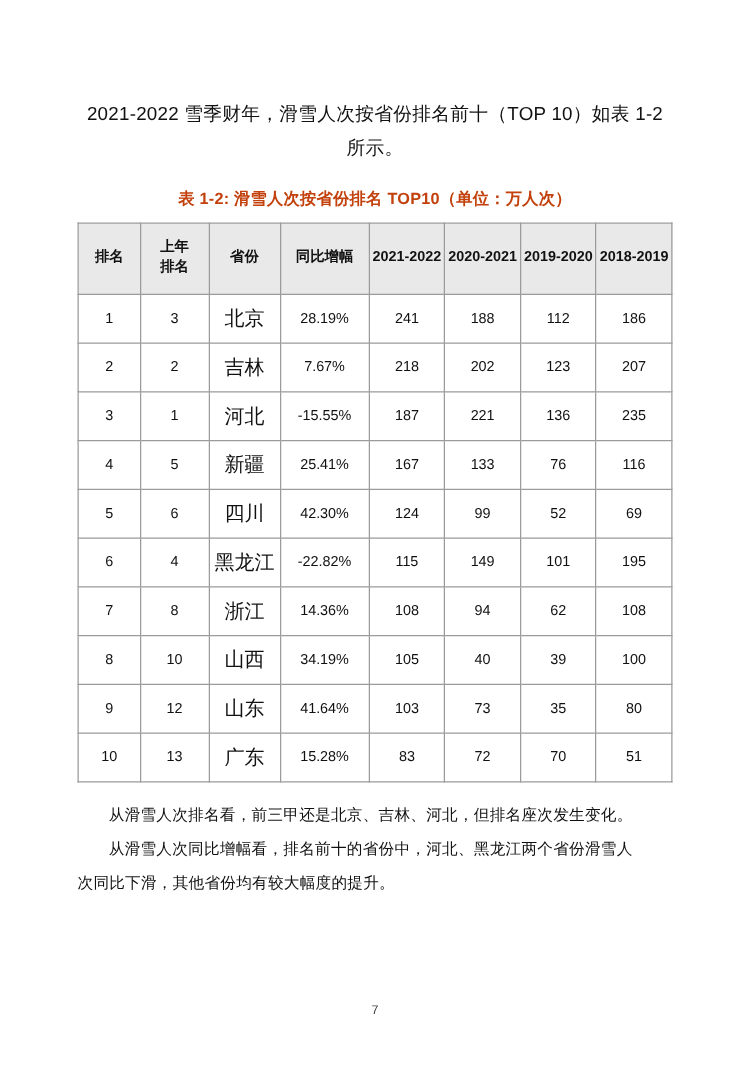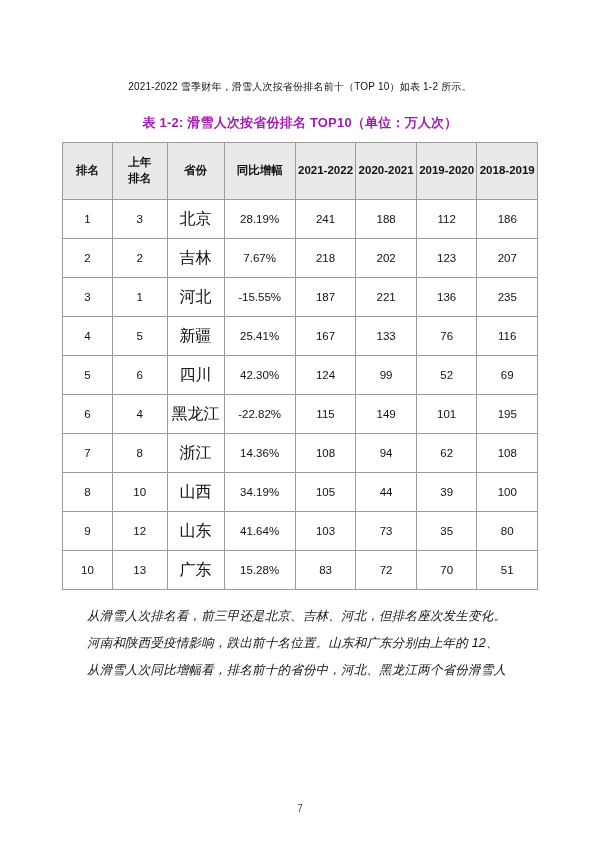--- a/index.html
+++ b/index.html
@@ -14,33 +14,33 @@
     color: #1a1a1a;
   }
   .page {
     position: relative;
     width: 600px;
     height: 856px;
     box-sizing: border-box;
     padding: 60px 62px 0 62px;
   }
   .intro-line {
-    font-size: 10px;
+    font-size: 15px;
     line-height: 1.8;
     text-align: center;
     color: #111;
     margin: 18px 0 0 0;
     letter-spacing: 0.2px;
   }
   .table-title {
     font-size: 13px;
     font-weight: bold;
     text-align: center;
     margin: 18px 0 10px 0;
-    color: #a21caf;
+    color: #c2410c;
     letter-spacing: 0.2px;
   }
   table.data {
     border-collapse: collapse;
     width: 100%;
     table-layout: fixed;
     font-size: 11.5px;
   }
   table.data th, table.data td {
     border: 1px solid #9b9b9b;
@@ -84,21 +84,20 @@
     letter-spacing: 0.2px;
   }
   .indent {
     text-indent: 25px;
   }
   .paras {
     margin-top: 14px;
   }
   .paras p {
     margin: 0 0 2px 0;
-    font-style: italic;
   }
   .page-number {
     position: absolute;
     bottom: 42px;
     left: 0;
     width: 100%;
     text-align: center;
     font-size: 10px;
     color: #444;
   }
@@ -208,21 +207,21 @@
         <td>94</td>
         <td>62</td>
         <td>108</td>
       </tr>
       <tr>
         <td class="rank">8</td>
         <td class="prev">10</td>
         <td class="prov">山西</td>
         <td>34.19%</td>
         <td>105</td>
-        <td>44</td>
+        <td>40</td>
         <td>39</td>
         <td>100</td>
       </tr>
       <tr>
         <td class="rank">9</td>
         <td class="prev">12</td>
         <td class="prov">山东</td>
         <td>41.64%</td>
         <td>103</td>
         <td>73</td>
@@ -237,18 +236,18 @@
         <td>83</td>
         <td>72</td>
         <td>70</td>
         <td>51</td>
       </tr>
     </tbody>
   </table>
 
   <div class="paras">
     <p class="body-para indent">从滑雪人次排名看，前三甲还是北京、吉林、河北，但排名座次发生变化。</p>
-    <p class="body-para indent">河南和陕西受疫情影响，跌出前十名位置。山东和广东分别由上年的 12、</p>
     <p class="body-para indent">从滑雪人次同比增幅看，排名前十的省份中，河北、黑龙江两个省份滑雪人</p>
+    <p class="body-para">次同比下滑，其他省份均有较大幅度的提升。</p>
   </div>
 
   <div class="page-number">7</div>
 </div>
 
 </body></html>

